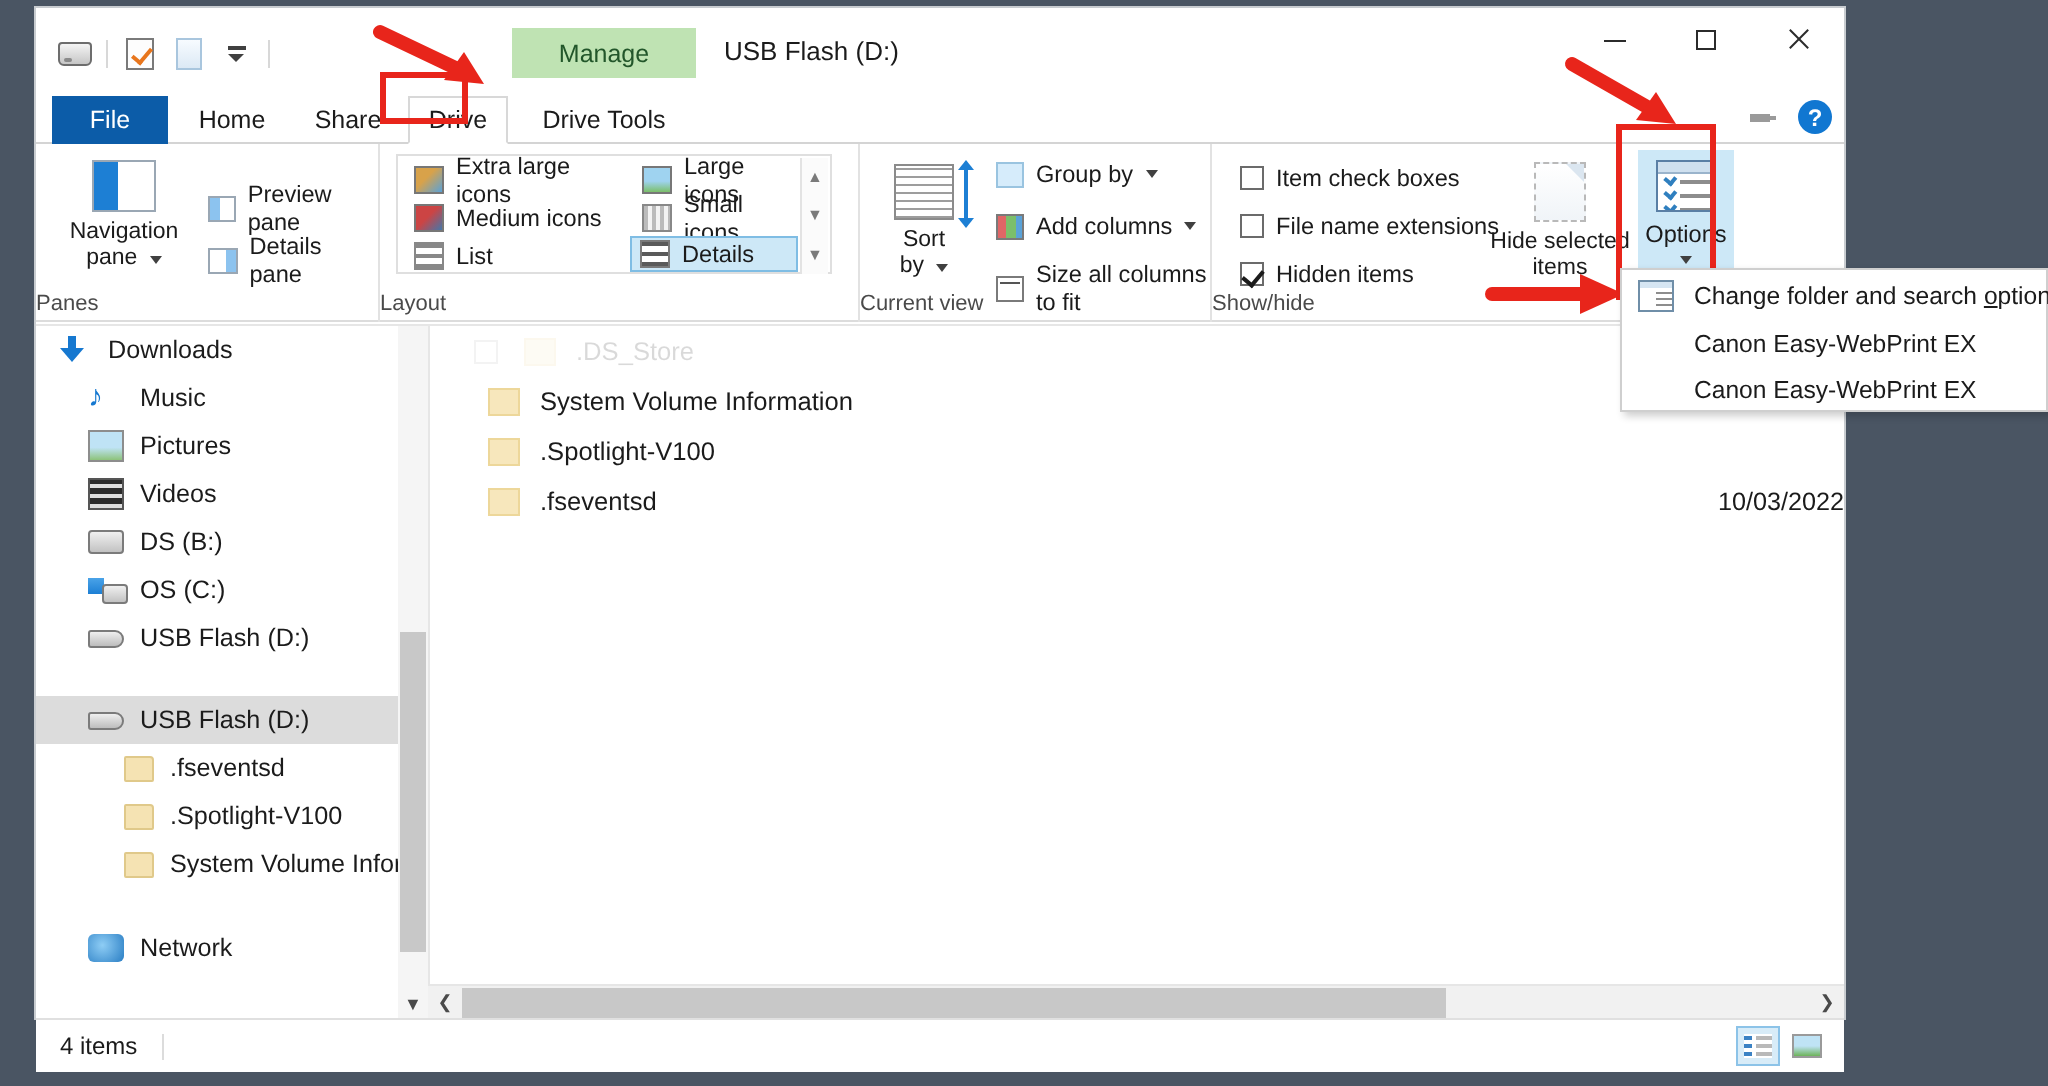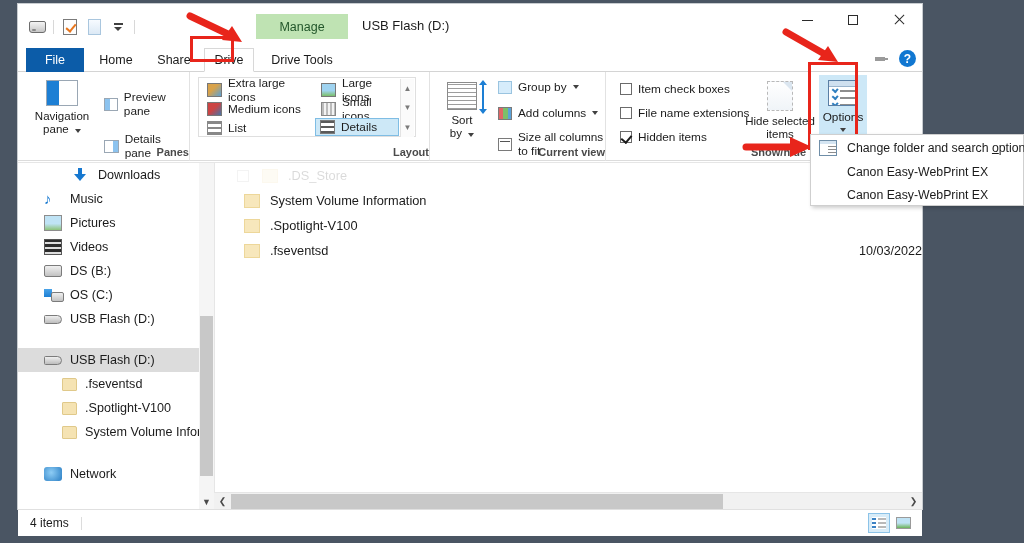--- a/index.html
+++ b/index.html
@@ -167,21 +167,21 @@
     height: 89px;
     background: #ffffff;
     border-bottom: 1px solid #dcdcdc;
   }
   .rgroup {
     position: absolute; top: 0; height: 89px;
     border-right: 1px solid #e2e2e2;
   }
   .rgroup-label {
     position: absolute; bottom: 3px; left: 0; right: 0;
-    text-align: right; font-size: 11px; color: #4a4a4a; font-weight: bold;
+    text-align: left; font-size: 11px; color: #4a4a4a;
   }
 
   
   .g-panes { left: 0; width: 172px; }
   .bigbtn {
     position: absolute;
     display: flex; flex-direction: column;
     align-items: center; width: 72px;
   }
   .bigbtn .glyph { margin-top: 4px; }
@@ -585,21 +585,21 @@
             <span>pane</span>
             <span class="caret-sm" style="display:inline-block;margin-left:3px;"></span>
           </div>
         </div>
         <div class="smallrow" style="left:86px; top:18px;">
           <span class="pane-mini">
               <i></i>
             </span>
           <span>Preview pane</span>
         </div>
-        <div class="smallrow" style="left:86px; top:60px;">
+        <div class="smallrow" style="left:86px; top:44px;">
           <span class="pane-mini right">
               <i></i>
             </span>
           <span>Details pane</span>
         </div>
         <div class="rgroup-label">Panes</div>
       </div>
 
       <div class="rgroup g-layout">
         <div class="layout-box">
@@ -713,21 +713,21 @@
           <div class="caret-sm" style="margin-top:4px;"></div>
         </div>
 
         <div class="rgroup-label" style="left:0; width:200px;">Show/hide</div>
       </div>
     </div>
 
     <div class="content">
 
       <div class="navpane">
-        <div class="nav-item" style="padding-left:10px;margin-left:44px;">
+        <div class="nav-item" style="padding-left:10px;">
           <span class="nav-ic ic-dl"></span>
           <span>Downloads</span>
         </div>
         <div class="nav-item" style="padding-left:26px;">
           <span class="nav-ic ic-music">♪</span>
           <span>Music</span>
         </div>
         <div class="nav-item" style="padding-left:26px;">
           <span class="nav-ic ic-pic"></span>
           <span>Pictures</span>

